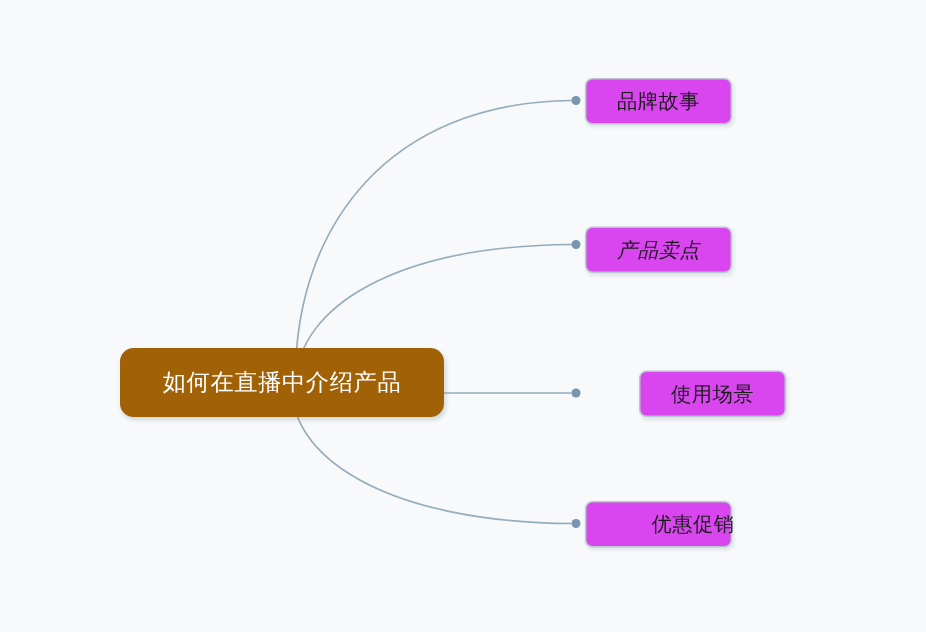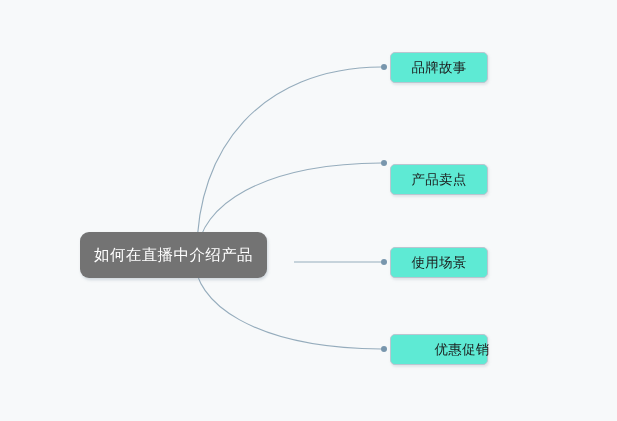--- a/index.html
+++ b/index.html
@@ -31,46 +31,46 @@
     position: absolute;
     box-sizing: border-box;
     display: flex;
     align-items: center;
     justify-content: center;
     white-space: nowrap;
   }
   .root-node {
     left: 80px;
     top: 232px;
-    width: 187px;
+    width: 216px;
     height: 46px;
     border-radius: 9px;
-    background: #737373;
+    background: #a16207;
     color: #ffffff;
     font-size: 15.5px;
     letter-spacing: 0.4px;
     box-shadow: 1px 2px 3px rgba(120, 140, 155, 0.30);
     z-index: 3;
   }
   .child-node {
     width: 98px;
     height: 31px;
     left: 390px;
     border-radius: 5px;
-    background: #5eead4;
+    background: #d946ef;
     border: 1px solid #b9c6d0;
     color: #1b1b1b;
     font-size: 13.5px;
     letter-spacing: 0.3px;
     box-shadow: 1px 1.5px 2.5px rgba(140, 155, 168, 0.22);
     z-index: 3;
   }
   .child-1 { top: 52px; }
-  .child-2 { top: 164px; }
-  .child-3 { top: 247px; }
+  .child-2 { top: 151px; font-style: italic; }
+  .child-3 { top: 247px; margin-left: 36px; }
   .child-4 { top: 334px; padding-left: 46px; }
   .node-dot {
     position: absolute;
     width: 6px;
     height: 6px;
     border-radius: 50%;
     background: #7896ad;
     left: 381px;
     z-index: 4;
   }

